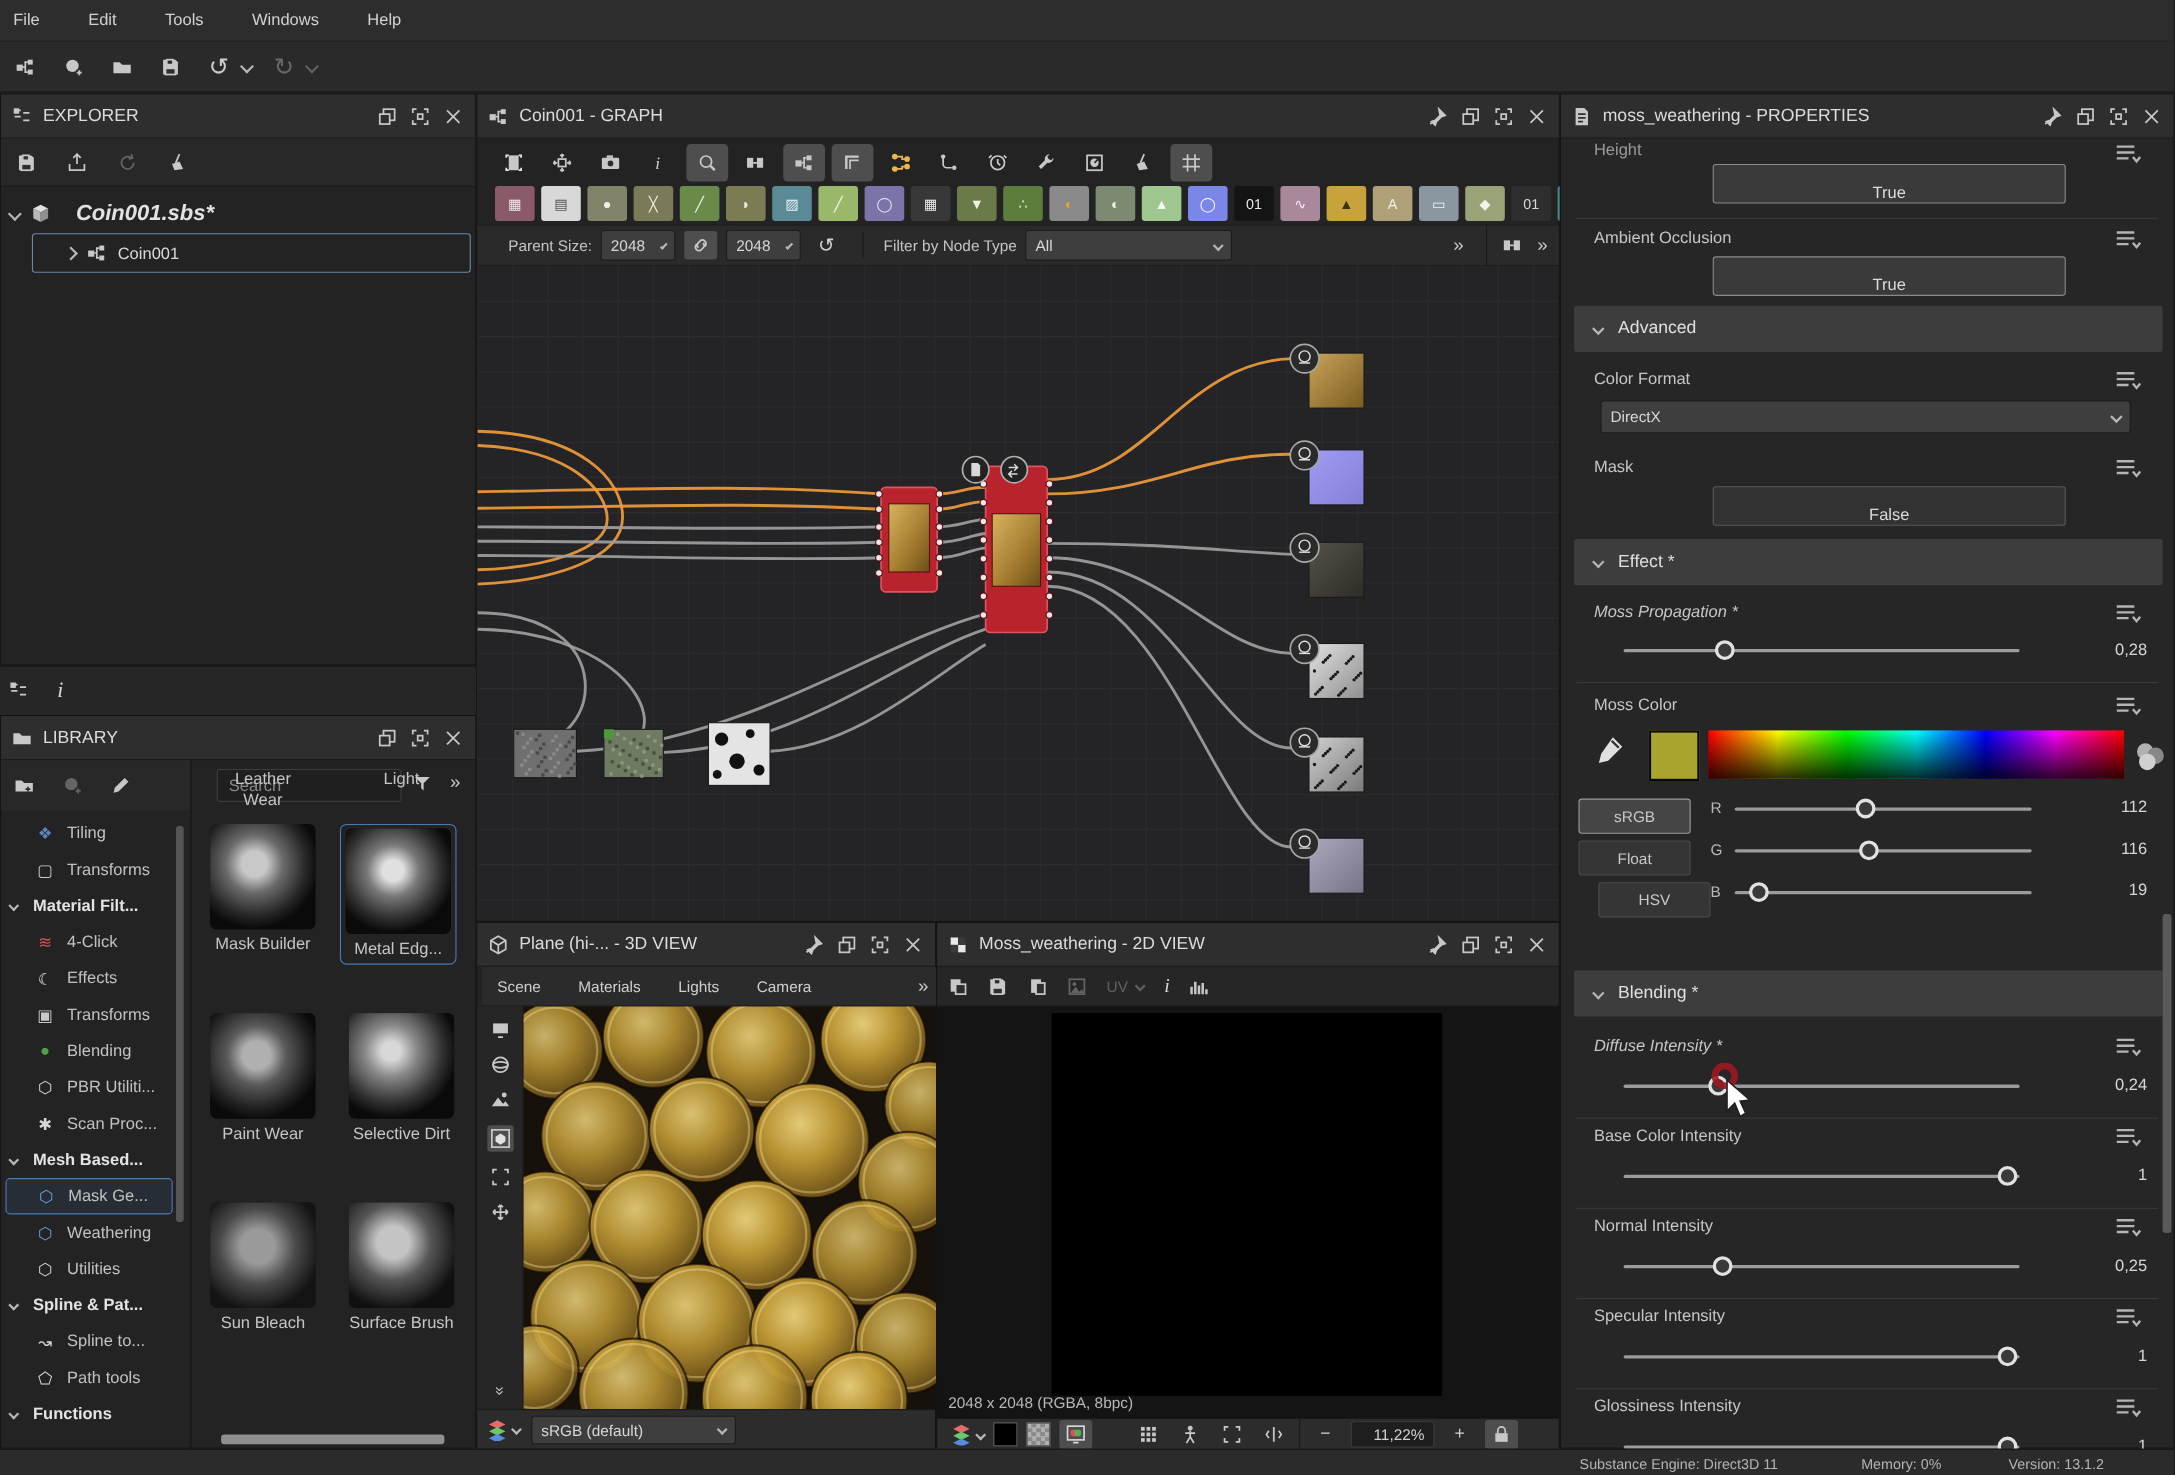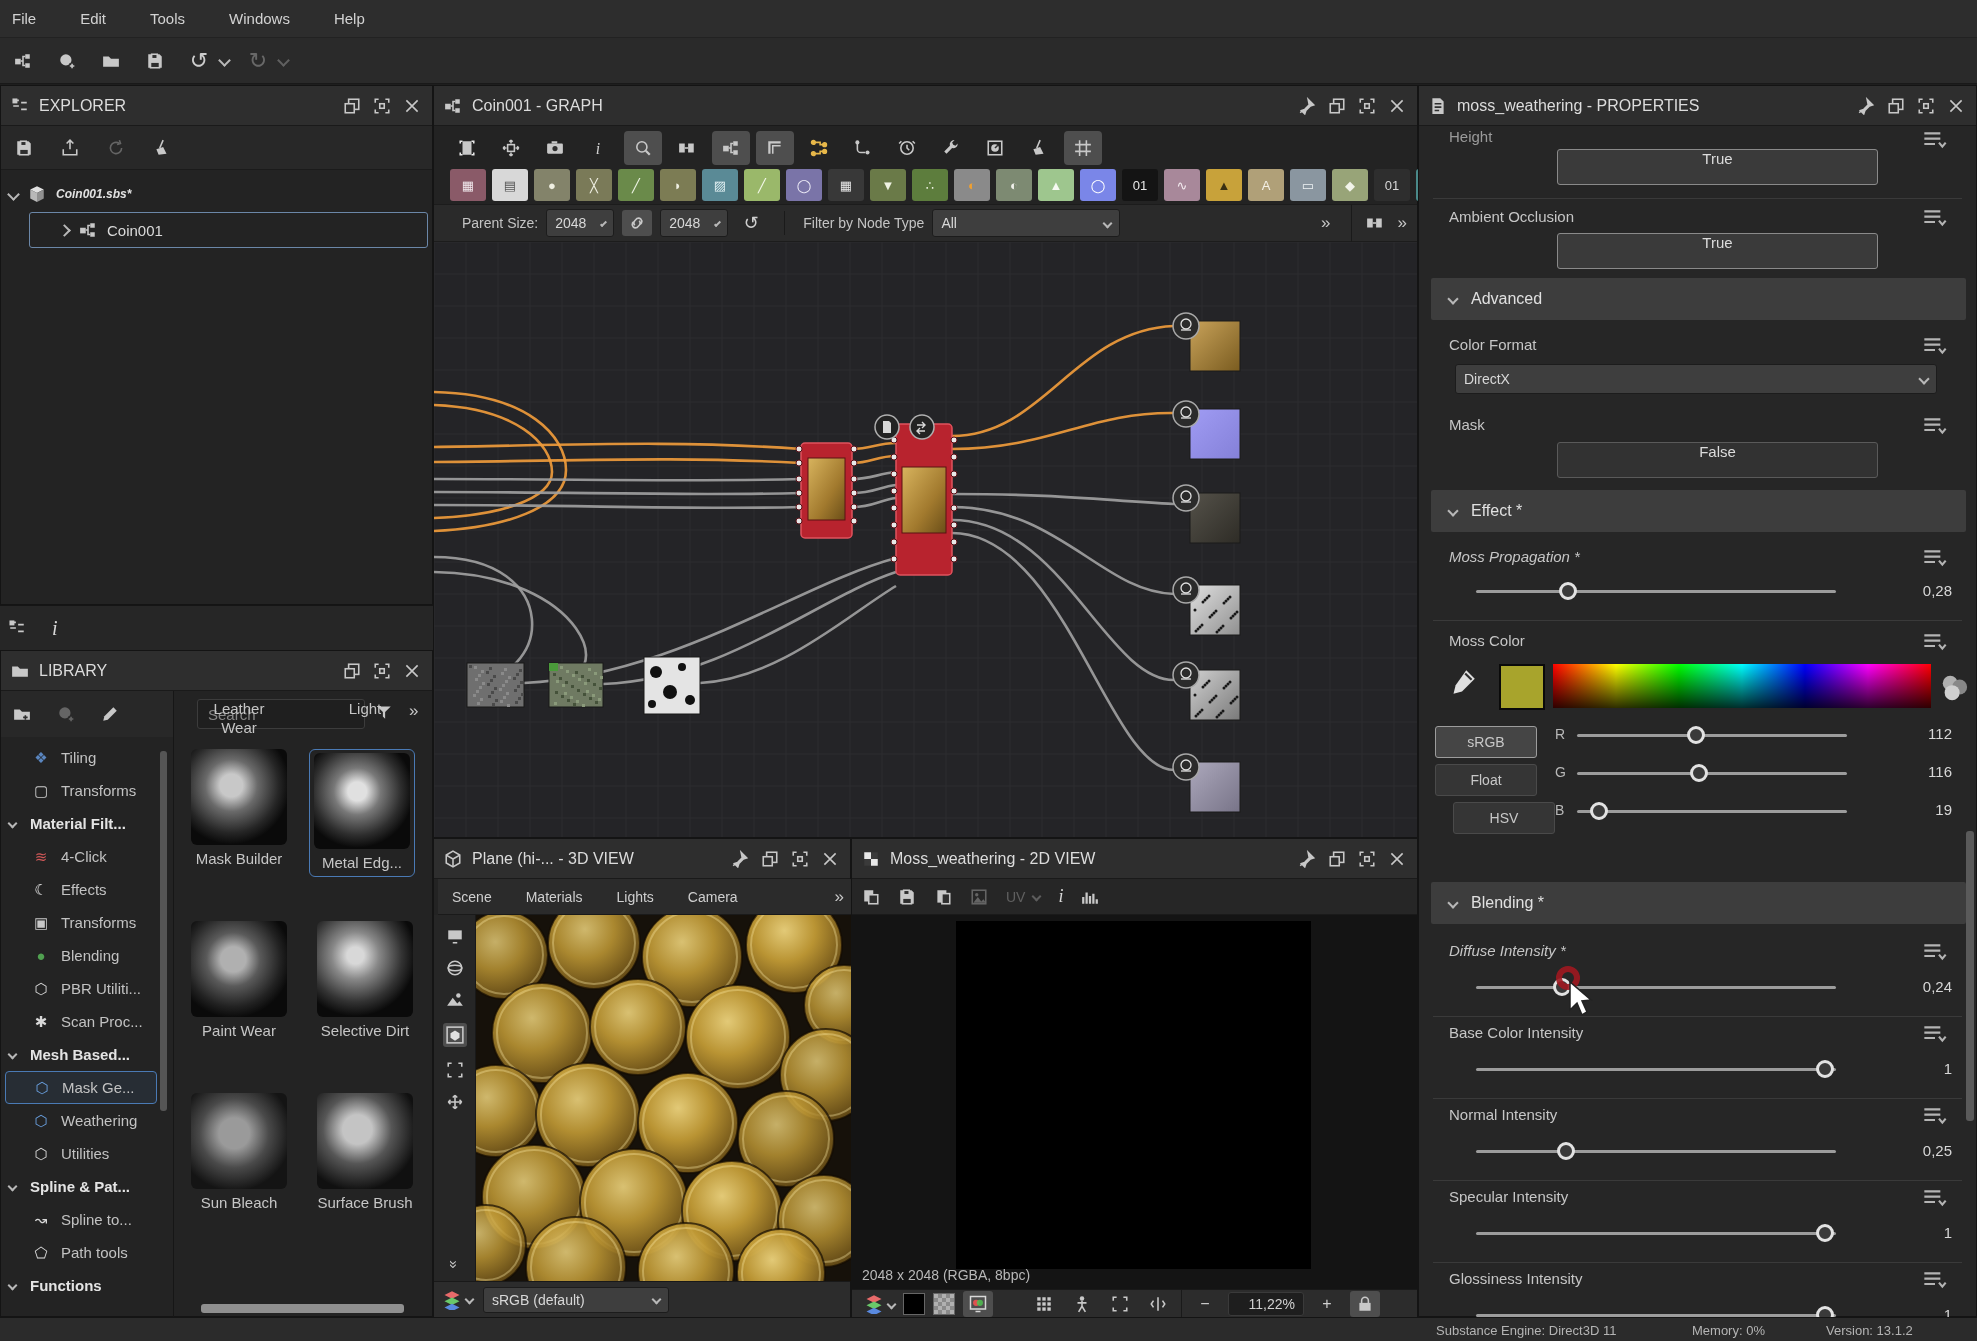--- a/index.html
+++ b/index.html
@@ -26,21 +26,21 @@
   .tibtn.on{background:#4e4e4e;}
   .tile{width:36px;height:32px;border-radius:3px;display:flex;align-items:center;justify-content:center;font-size:13px;flex:0 0 auto;}
   .dd{background:#3e3e3e;border:1px solid #1c1c1c;border-radius:3px;display:flex;align-items:center;
       padding:0 8px;height:28px;color:#d8d8d8;gap:8px;box-sizing:border-box;}
   .dd .sp{flex:1}
   .sechead{position:absolute;left:12px;right:10px;height:42px;background:#3d3d3d;border-radius:2px;
            display:flex;align-items:center;gap:14px;padding-left:18px;color:#e0e0e0;font-size:16px;box-sizing:border-box;}
   .pr-label{position:absolute;left:30px;color:#c6c6c6;font-size:15px;}
   .preset{position:absolute;right:28px;width:26px;height:20px;color:#b4b4b4;display:flex;align-items:center;}
   .togglebtn{position:absolute;left:138px;width:319px;height:34px;border:1px solid #8a8a8a;border-radius:3px;
-             background:#3a3a3a;display:flex;align-items:flex-start;justify-content:center;color:#dcdcdc;font-size:15px;}
+             background:#3a3a3a;display:flex;align-items:flex-end;justify-content:center;color:#dcdcdc;font-size:15px;}
   .sldtrack{position:absolute;height:3px;background:#9c9c9c;border-radius:2px;}
   .sldhandle{position:absolute;width:18px;height:18px;border-radius:50%;border:3px solid #e2e2e2;background:#3a3a3a;box-sizing:border-box;}
   .sldval{position:absolute;right:24px;color:#d6d6d6;font-size:15px;text-align:right;width:70px;}
   .divider{position:absolute;left:14px;right:14px;height:1px;background:#3a3a3a;}
   .modebtn{position:absolute;left:16px;width:100px;height:30px;border-radius:3px;background:#353535;border:1px solid #4a4a4a;
            display:flex;align-items:center;justify-content:center;color:#c8c8c8;font-size:14px;}
   .modebtn.on{border:1px solid #9c9c9c;background:#454545;}
   .libitem{display:flex;align-items:center;gap:10px;height:33px;padding-left:26px;color:#c2c2c2;font-size:15px;white-space:nowrap;}
   .libitem.hdr{font-weight:bold;color:#e4e4e4;padding-left:4px;}
   .libitem.sel{border:1px solid #4a7ab5;border-radius:4px;background:rgba(74,122,181,.12);box-sizing:border-box;}
@@ -165,21 +165,21 @@
     <div class="abs" style="left:0;top:90px;width:100%;">
       <div style="display:flex;align-items:center;gap:10px;height:36px;padding-left:8px;">
         <span class="chev"></span>
         <span class="ic">
             <svg width="18" height="18" viewBox="0 0 16 16" fill="none" stroke="#c8c8c8" stroke-width="1.4">
               <path d="M8 1l6 3-6 3-6-3z" fill="#e0e0e0" stroke="none"></path>
               <path d="M2 4v8l6 3V7z" fill="#b8b8b8" stroke="none"></path>
               <path d="M14 4v8l-6 3V7z" fill="#909090" stroke="none"></path>
             </svg>
           </span>
-        <span style="font-style:italic;font-weight:bold;color:#e2e2e2;font-size:12px;">Coin001.sbs*</span>
+        <span style="font-style:italic;font-weight:bold;color:#e2e2e2;font-size:20px;margin-left:13px;">Coin001.sbs*</span>
       </div>
       <div style="display:flex;align-items:center;gap:10px;height:36px;padding-left:30px;border:1px solid #6b87a8;border-radius:3px;margin:0 4px 0 28px;box-sizing:border-box;">
         <span class="chev chevR"></span>
         <span class="ic">
             <svg width="18" height="18" viewBox="0 0 16 16" fill="none" stroke="#c8c8c8" stroke-width="1.4">
               <rect x="1" y="6" width="5" height="5" fill="#c8c8c8" stroke="none"></rect>
               <rect x="10" y="2" width="4" height="4" fill="#c8c8c8" stroke="none"></rect>
               <rect x="10" y="10" width="4" height="4" fill="#c8c8c8" stroke="none"></rect>
               <path d="M6 8h2m0 0V4h2m-2 4v4h2"></path>
             </svg>

